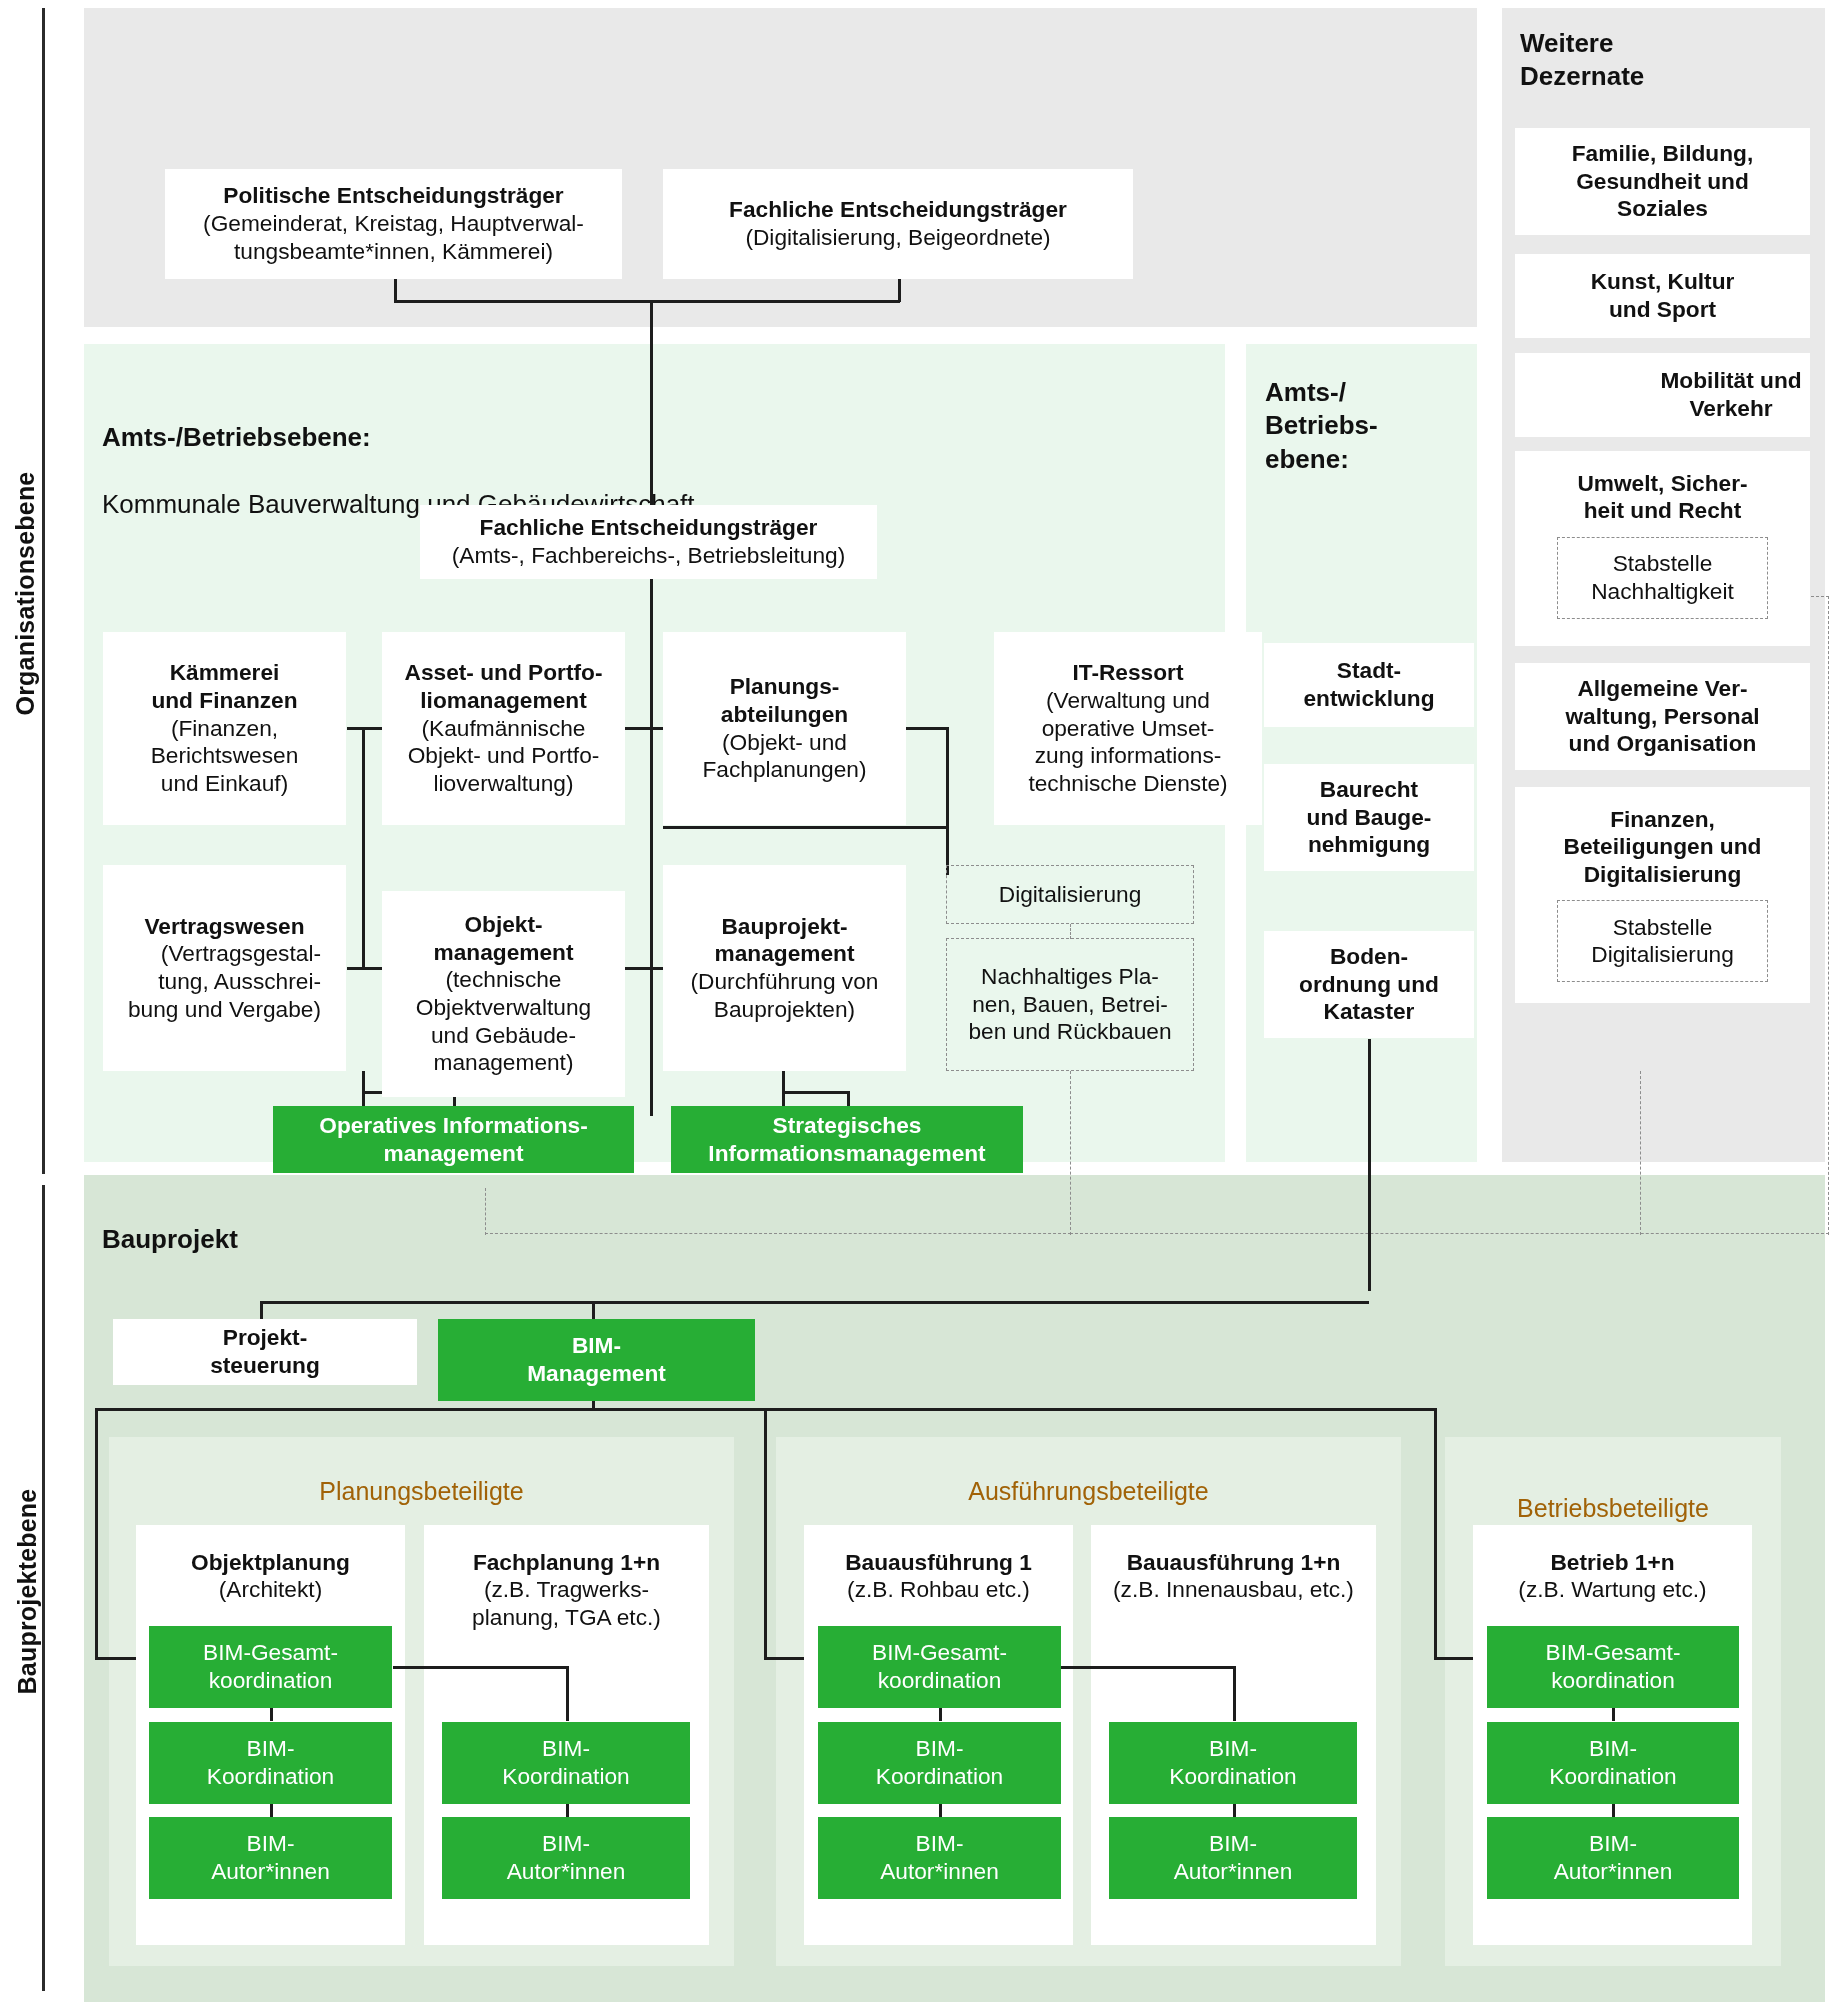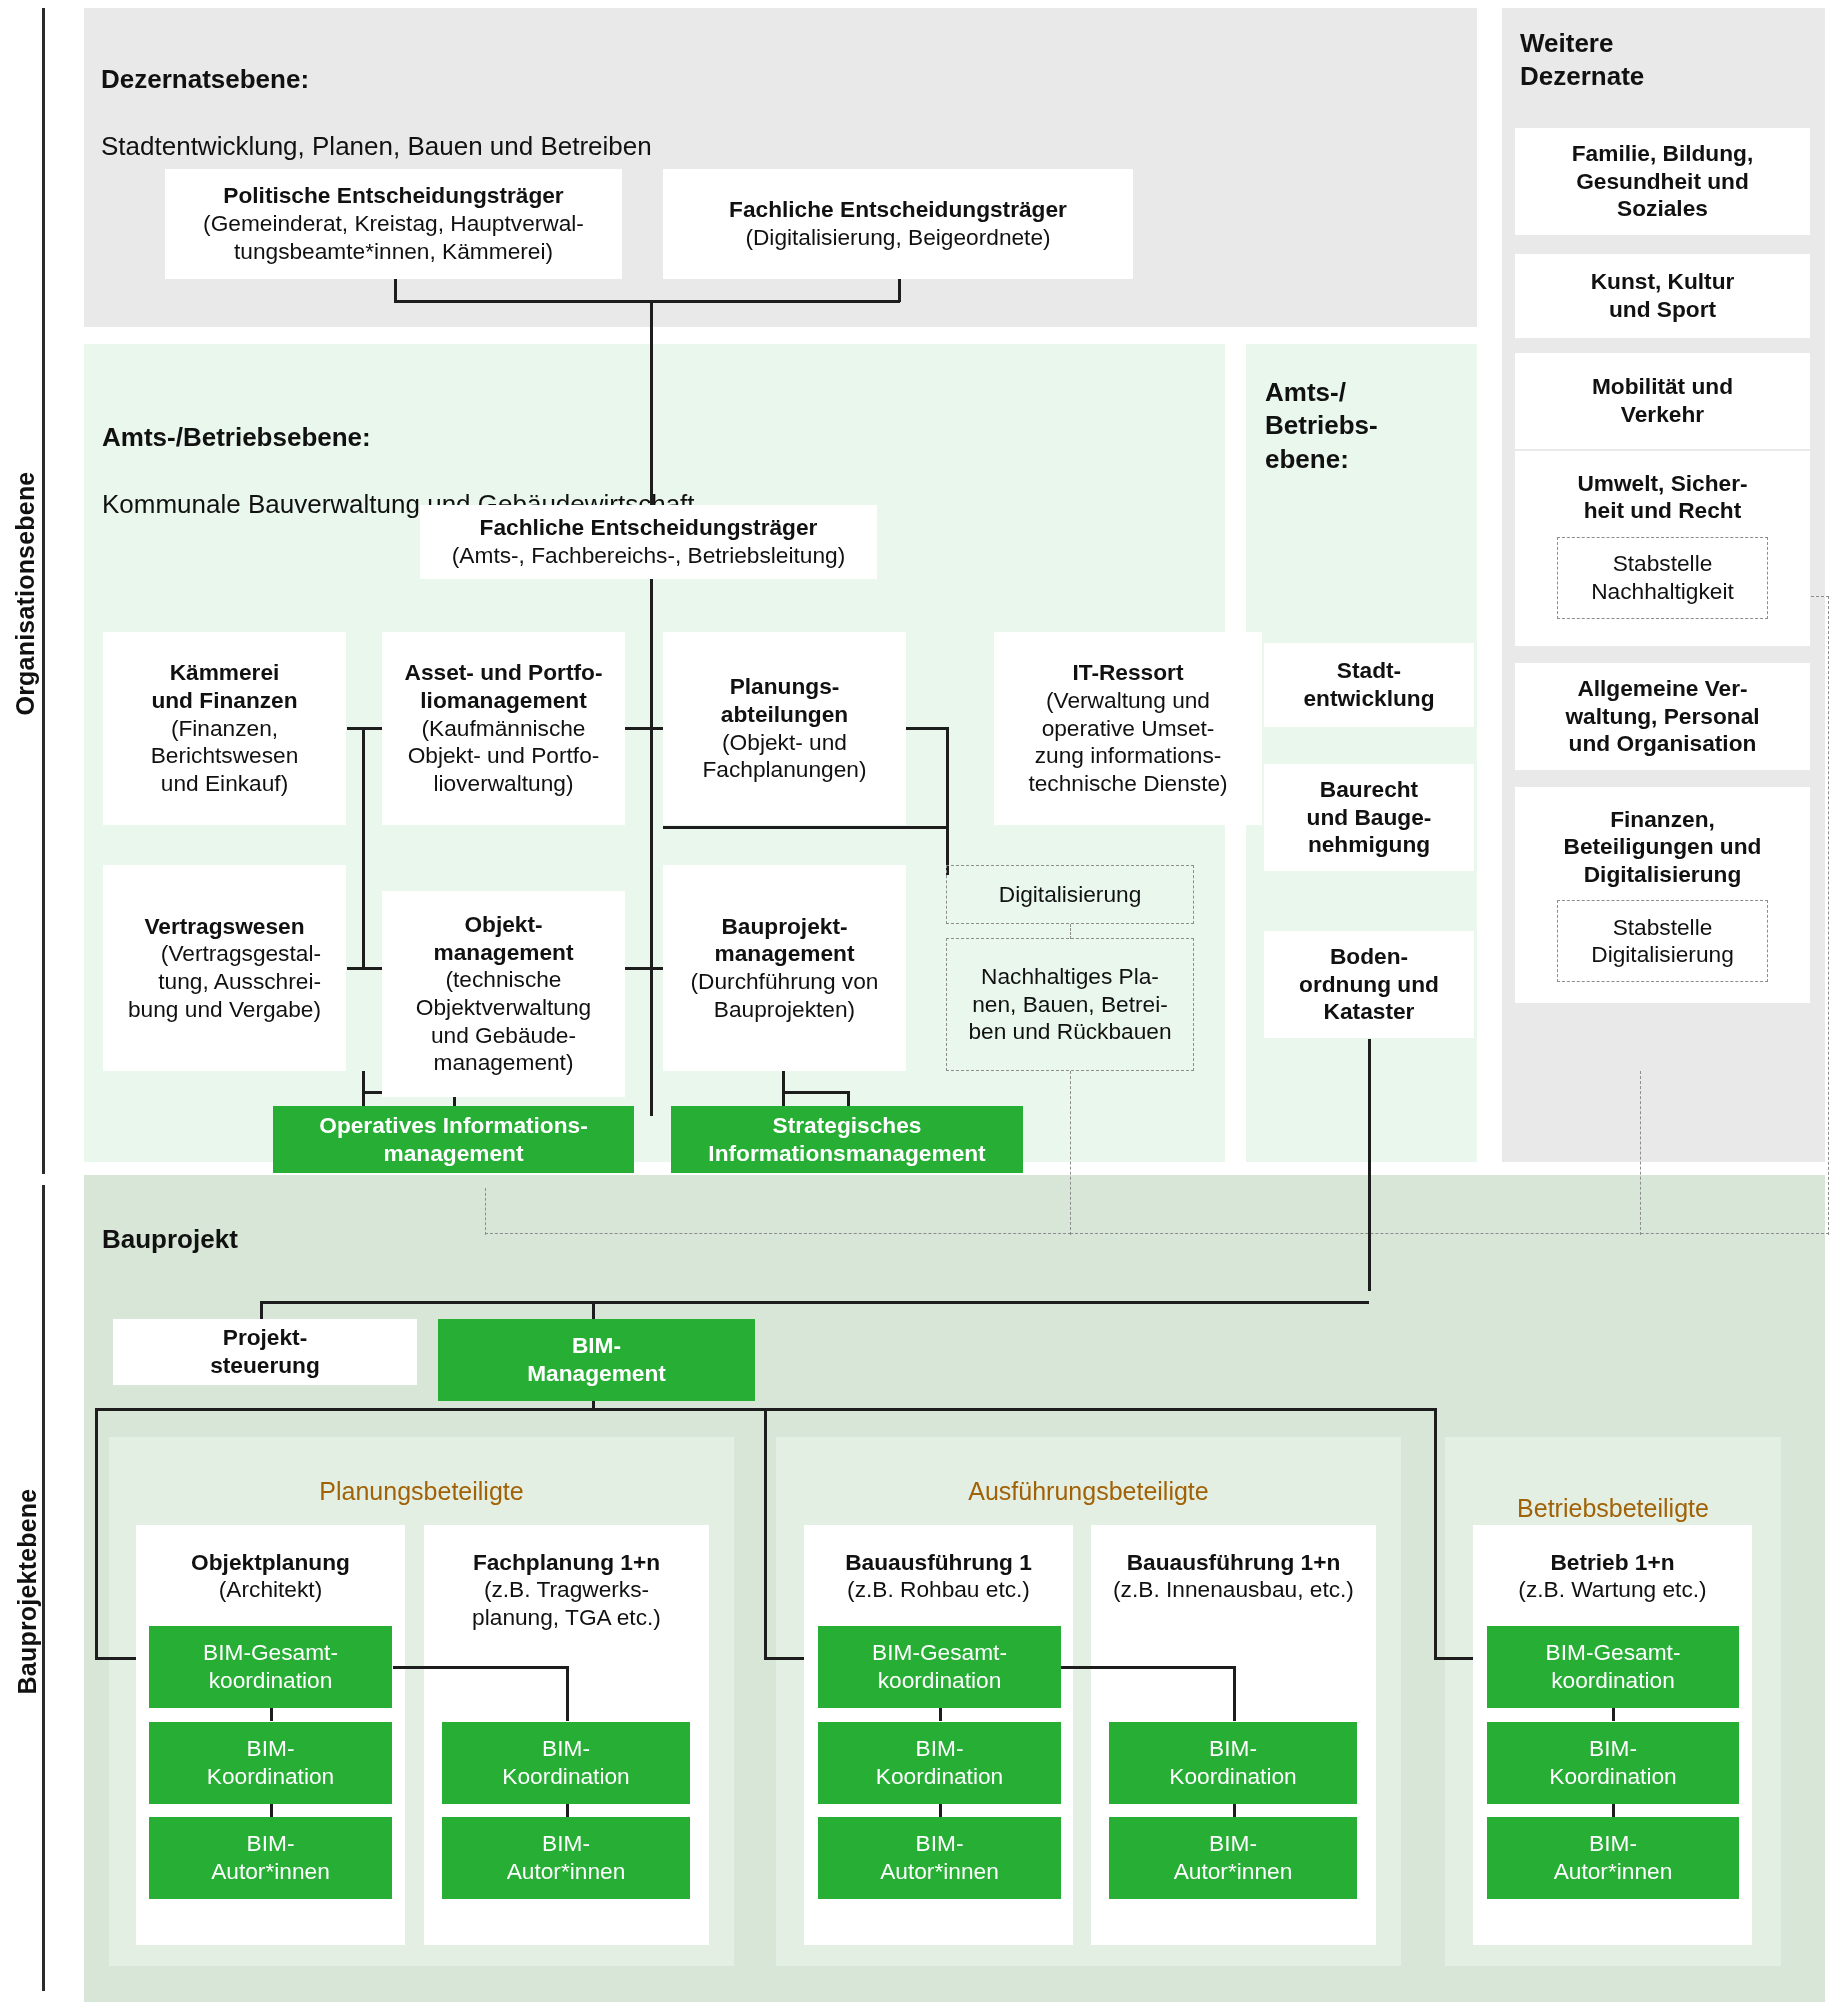--- a/index.html
+++ b/index.html
@@ -102,24 +102,20 @@
 <div id="root">
 
   <div class="axis-rule" style="left:42px; top:8.4px; height:1166px;"></div>
   <div class="axis-label" style="left:-109px; top:579px; width:269px; text-align:center; transform:rotate(-90deg);">Organisationsebene</div>
 
   <div class="axis-rule" style="left:42px; top:1185px; height:806px;"></div>
   <div class="axis-label" style="left:-107px; top:1577px; width:269px; text-align:center; transform:rotate(-90deg);">Bauprojektebene</div>
 
   <div class="panel panel-grey" style="left:84px; top:8.4px; width:1393px; height:319px;"></div>
 
-  <div class="panel-title" style="left:101px; top:30px; width:1007px;">
-    <span>Dezernatsebene:</span><br>
-    <span class="sub">Stadtentwicklung, Planen, Bauen und Betreiben</span>
-  </div>
 
   <div class="box" style="left:165px; top:169px; width:457px; height:110px;">
     <div class="t">Politische Entscheidungsträger</div>
     <div class="s">(Gemeinderat, Kreistag, Hauptverwal-
 tungsbeamte*innen, Kämmerei)</div>
   </div>
 
   <div class="box" style="left:663px; top:169px; width:470px; height:110px;">
     <div class="t">Fachliche Entscheidungsträger</div>
     <div class="s">(Digitalisierung, Beigeordnete)</div>
@@ -271,21 +267,21 @@
 
   <div class="box" style="left:1515px; top:128px; width:295px; height:107px;">
     <div class="t">Familie, Bildung,
 Gesundheit und
 Soziales</div>
   </div>
   <div class="box" style="left:1515px; top:254px; width:295px; height:84px;">
     <div class="t">Kunst, Kultur
 und Sport</div>
   </div>
-  <div class="box" style="left:1515px; top:353px; width:295px; height:96px;">
+  <div class="box" style="left:1515px; top:353px; width:295px; height:84px;align-items:flex-end;">
     <div class="t">Mobilität und
 Verkehr</div>
   </div>
 
   <div class="box" style="left:1515px; top:451px; width:295px; height:195px; justify-content:flex-start; padding-top:18.5px;">
     <div class="t">Umwelt, Sicher-
 heit und Recht</div>
     <div class="box box-dashed" style="position:relative; left:0; top:11.7px; width:211px; height:82px;">
       <div class="t">Stabstelle
 Nachhaltigkeit</div>

